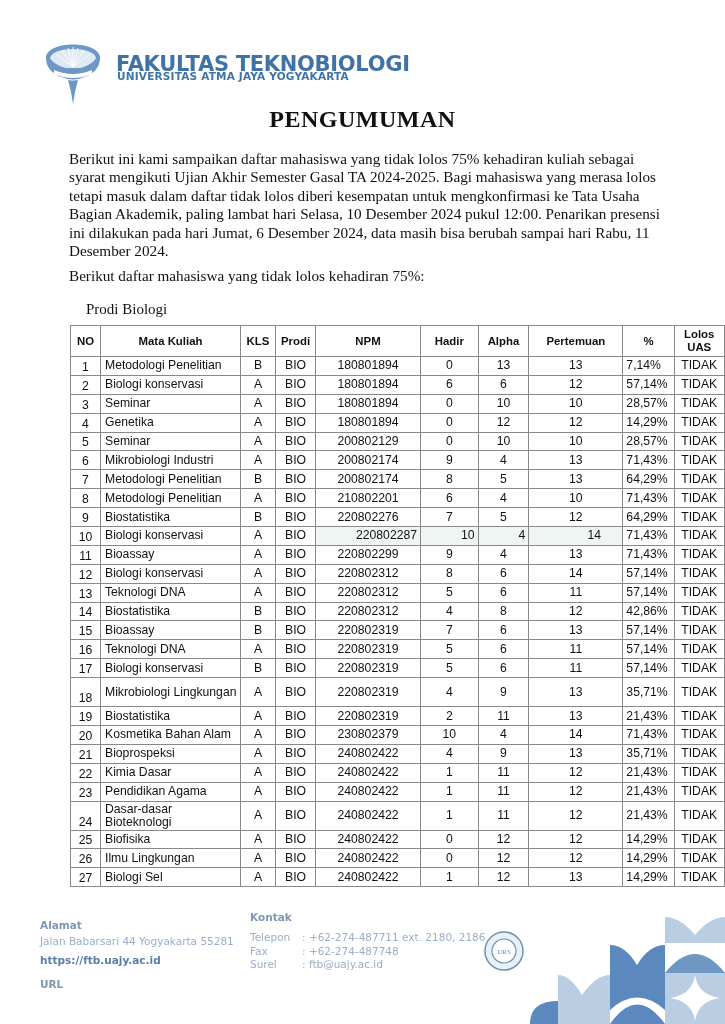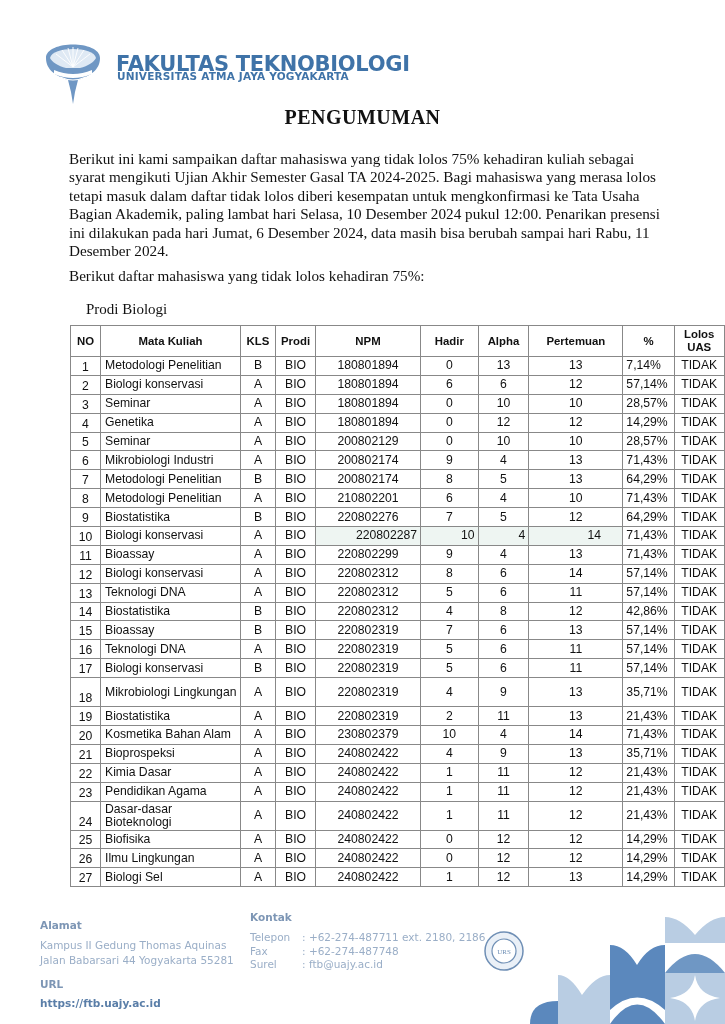--- a/index.html
+++ b/index.html
@@ -4,21 +4,21 @@
 <style>
   * { box-sizing: border-box; margin: 0; padding: 0; }
   html, body { width: 725px; height: 1024px; background: #fff; overflow: hidden; }
   body { position: relative; font-family: "Liberation Serif", serif; color: #111; }
 
   .header { position: absolute; left: 40px; top: 32px; height: 80px; width: 400px; }
   .logo { position: absolute; left: 0; top: 0; width: 66px; height: 76px; }
   .brand-title { position: absolute; left: 76px; top: 10px; font-family: "DejaVu Sans", sans-serif; font-weight: bold; font-size: 21px; color: #3f73a8; letter-spacing: -0.3px; white-space: nowrap; margin-top: 10px; }
   .brand-sub { position: absolute; left: 77px; top: 38px; font-family: "DejaVu Sans", sans-serif; font-weight: bold; font-size: 10.5px; color: #3f73a8; letter-spacing: 0.2px; white-space: nowrap; }
 
-  .title { position: absolute; left: 0; width: 725px; top: 106px; text-align: center; font-family: "Liberation Serif", serif; font-weight: bold; font-size: 20px; letter-spacing: 0.5px; }
+  .title { position: absolute; left: 0; width: 725px; top: 106px; text-align: center; font-family: "Liberation Serif", serif; font-weight: bold; font-size: 24px; letter-spacing: 0.5px; }
 
   .para { position: absolute; left: 69px; width: 600px; top: 150px; font-size: 15.2px; line-height: 18.4px; }
   .para2 { position: absolute; left: 69px; top: 267px; font-size: 15.2px; }
   .prodi { position: absolute; left: 86px; top: 301px; font-size: 15px; }
 
   table.att { position: absolute; left: 70px; top: 325px; border-collapse: collapse; font-family: "Liberation Sans", sans-serif; font-size: 12.2px; }
   table.att th, table.att td { border: 1px solid #888; height: 18.9px; padding: 0 3px; text-align: center; vertical-align: middle; line-height: 13px; }
   table.att th { font-weight: bold; font-size: 11.4px; height: 31px; }
   table.att td.mk { text-align: left; padding-left: 4px; }
   table.att td.no { vertical-align: bottom; padding-bottom: 1px; }
@@ -404,24 +404,23 @@
         <td>13</td>
         <td class="pct">14,29%</td>
         <td>TIDAK</td>
       </tr>
     </tbody>
 </table>
 
 <div class="footer">
   <div class="f-left">
     <div class="f-line f-label">Alamat</div>
-    <div class="f-line" style="margin-top:4px">Kampus II Gedung Thomas Aquinas</div>
     <div class="f-line">Jalan Babarsari 44 Yogyakarta 55281</div>
+    <div class="f-line f-url" style="margin-top:4px">https://ftb.uajy.ac.id</div>
     <div class="f-line f-label" style="margin-top:8px">URL</div>
-    <div class="f-line f-url" style="margin-top:4px">https://ftb.uajy.ac.id</div>
   </div>
   <div class="f-right">
     <div class="f-line f-label">Kontak</div>
     <div style="margin-top:4px">
       <div class="f-line"><span style="display:inline-block;width:52px">Telepon</span><span>: +62-274-487711 ext. 2180, 2186</span></div>
       <div class="f-line" style="line-height:12px"><span style="display:inline-block;width:52px">Fax</span><span>: +62-274-487748</span></div>
       <div class="f-line"><span style="display:inline-block;width:52px">Surel</span><span>: ftb@uajy.ac.id</span></div>
     </div>
   </div>
 </div>

